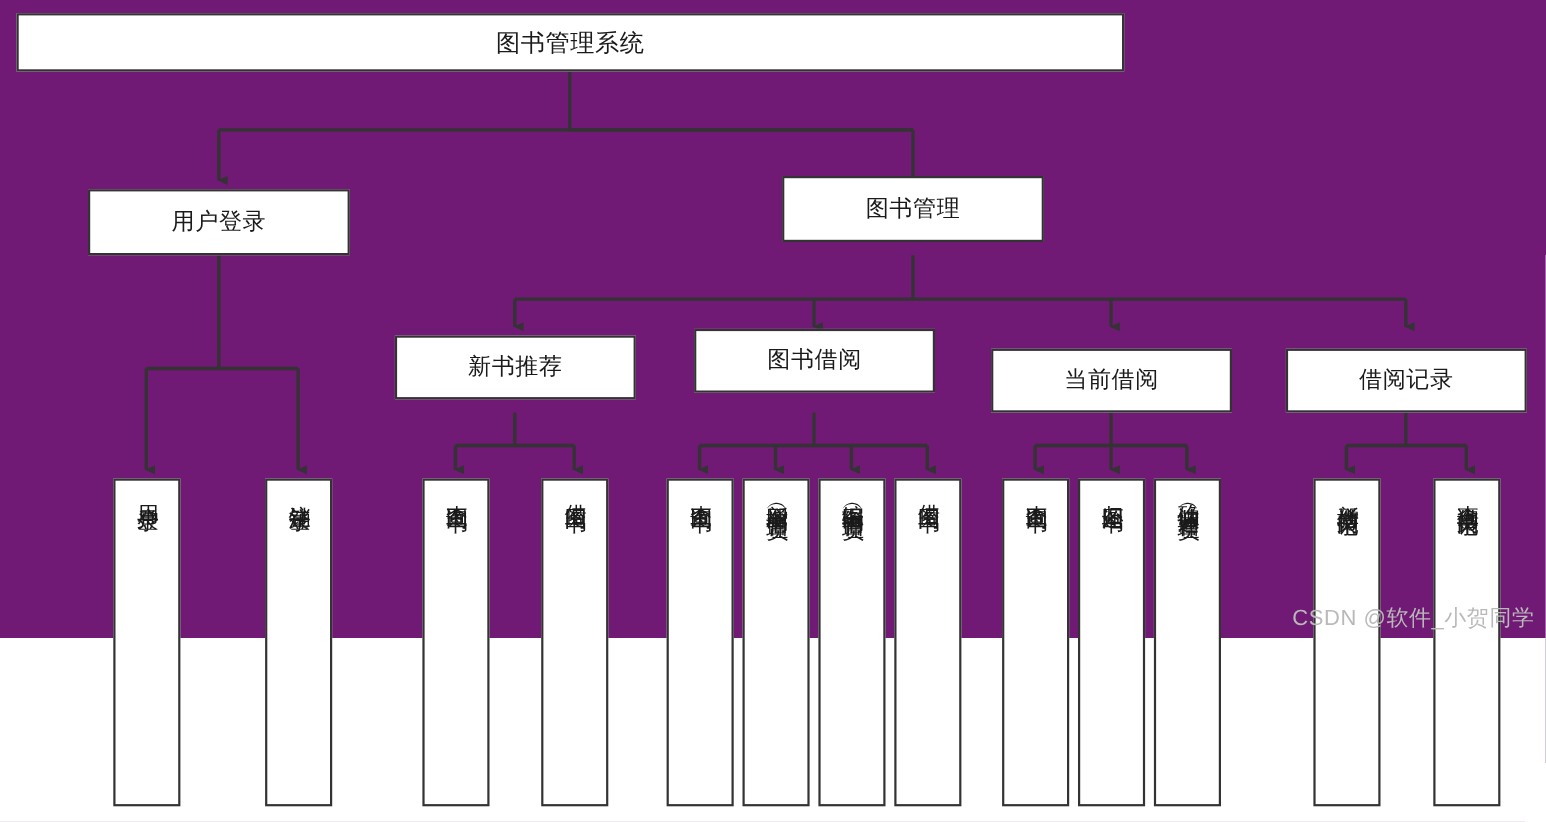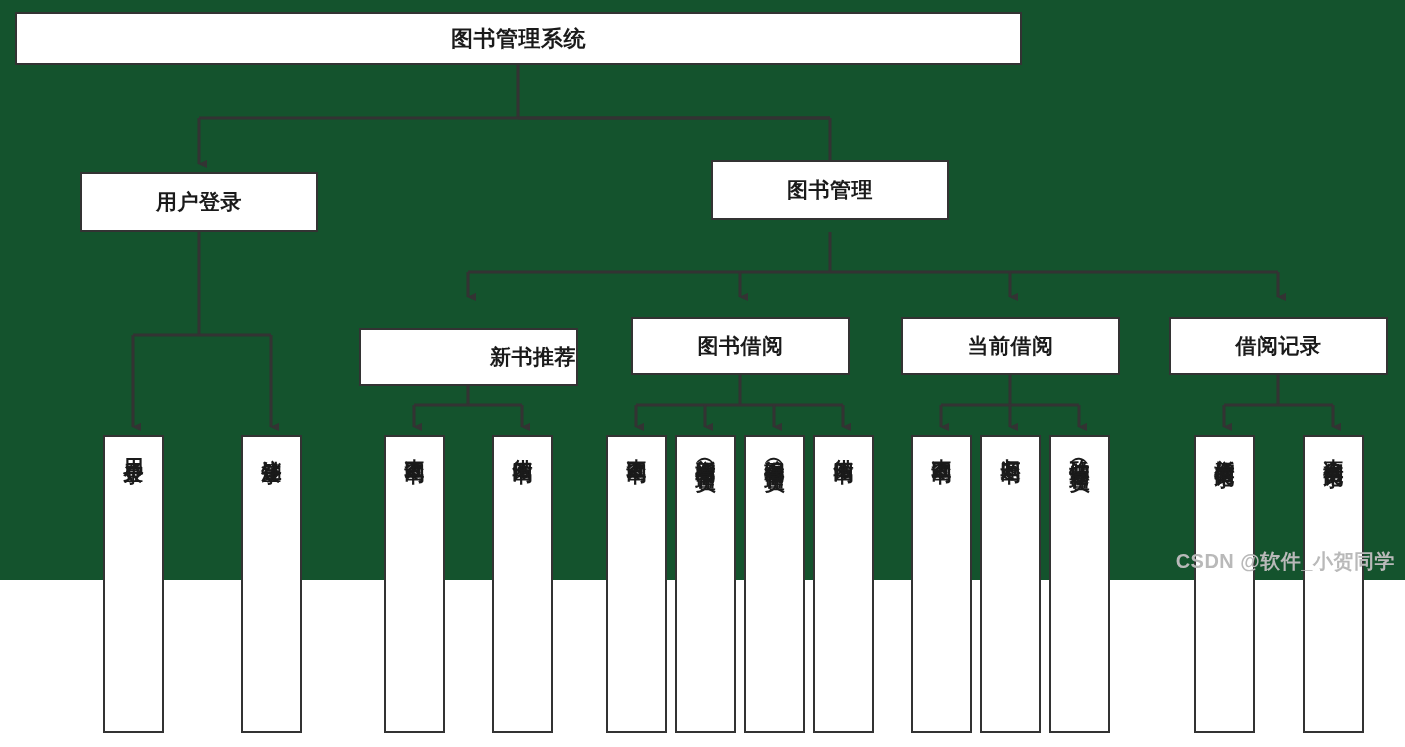--- a/index.html
+++ b/index.html
@@ -12,22 +12,21 @@
     width: 1405px;
     height: 747px;
     overflow: hidden;
     font-family: "Liberation Sans", "DejaVu Sans", sans-serif;
     position: relative;
   }
   #diagram-root {
     position: relative;
     width: 1405px;
     height: 580px;
-    background: #14532d;
-    font-weight: bold;
+    background: #701a75;
   }
   svg.diagram-canvas {
     position: absolute;
     left: 0;
     top: 0;
     width: 1405px;
     height: 747px;
     display: block;
   }
   .node-box {
@@ -141,24 +140,24 @@
     <span class="node-label">图书管理系统</span>
   </div>
 
   <div class="node-box node-h" style="left:80px; top:172px; width:238px; height:60px;">
     <span class="node-label">用户登录</span>
   </div>
   <div class="node-box node-h" style="left:711px; top:160px; width:238px; height:60px;">
     <span class="node-label">图书管理</span>
   </div>
 
-  <div class="node-box node-h" style="left:359px; top:328px; width:219px; height:58px;justify-content:flex-end;">
+  <div class="node-box node-h" style="left:359px; top:305px; width:219px; height:58px;">
     <span class="node-label">新书推荐</span>
   </div>
-  <div class="node-box node-h" style="left:631px; top:317px; width:219px; height:58px;">
+  <div class="node-box node-h" style="left:631px; top:299px; width:219px; height:58px;">
     <span class="node-label">图书借阅</span>
   </div>
   <div class="node-box node-h" style="left:1169px; top:317px; width:219px; height:58px;">
     <span class="node-label">借阅记录</span>
   </div>
   <div class="node-box node-h" style="left:901px; top:317px; width:219px; height:58px;">
     <span class="node-label">当前借阅</span>
   </div>
 
   <div class="node-box node-v" style="left:103px; top:435px; width:61px; height:298px;">

